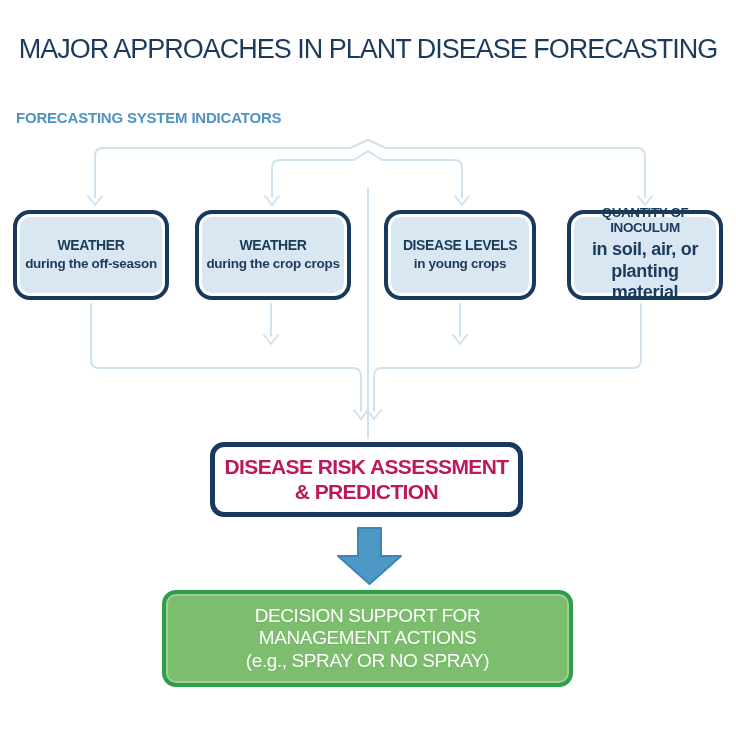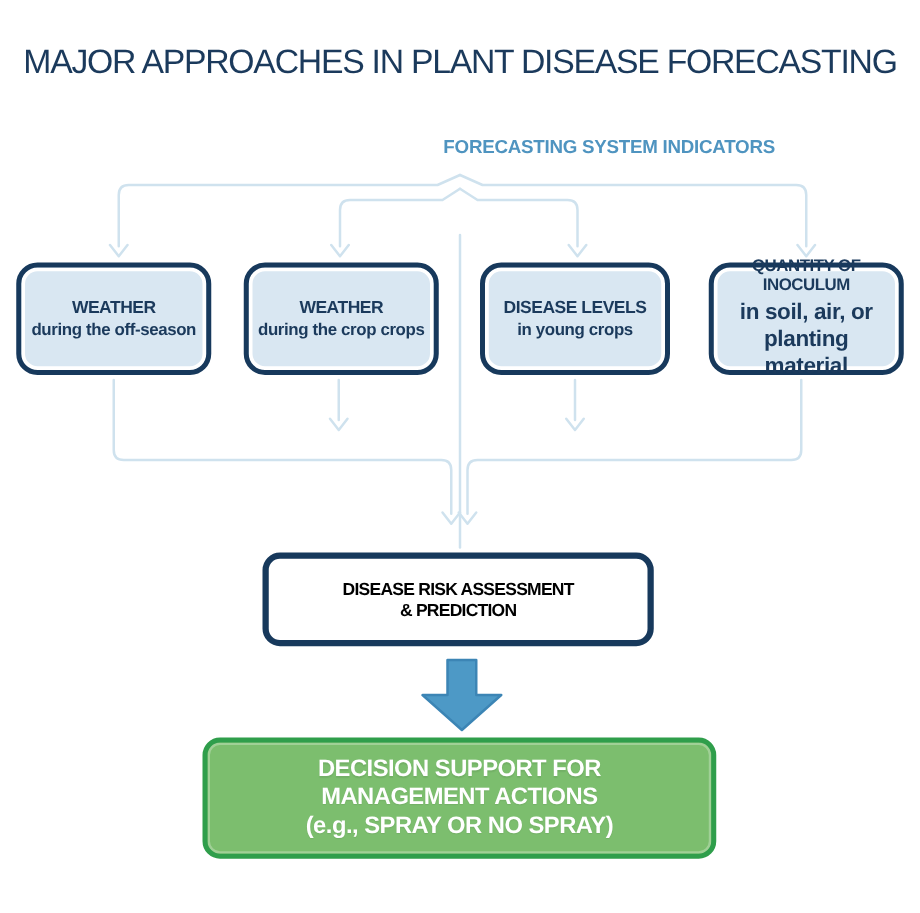--- a/index.html
+++ b/index.html
@@ -5,21 +5,21 @@
   html,body{margin:0;padding:0;}
   body{
     width:736px;height:730px;position:relative;background:#ffffff;
     font-family:"Liberation Sans", sans-serif;overflow:hidden;
   }
   .page-title{
     position:absolute;top:34px;left:0;width:736px;text-align:center;
     font-size:27px;font-weight:normal;letter-spacing:-1px;color:#1b3a5c;
   }
   .section-subtitle{
-    position:absolute;top:109px;left:0;width:620px;text-align:right;
+    position:absolute;top:109px;left:16px;width:620px;text-align:left;
     font-size:15px;font-weight:bold;letter-spacing:-0.2px;color:#4f94c0;
   }
   svg.connectors{position:absolute;left:0;top:0;}
   .indicator-box{
     position:absolute;top:210px;height:90px;
     background:#d9e7f2;border:4px solid #17395c;border-radius:17px;
     box-shadow:inset 0 0 0 3px #ffffff;
     display:flex;flex-direction:column;align-items:center;justify-content:center;
     text-align:center;box-sizing:border-box;padding:4px 6px;
   }
@@ -36,33 +36,33 @@
     margin-top:3px;white-space:pre-line;line-height:1.2;
   }
   .box-4 .indicator-sub{font-size:18px;}
   .assessment-box{
     position:absolute;left:210px;top:442px;width:313px;height:75px;
     background:#ffffff;border:5px solid #17395c;border-radius:14px;
     display:flex;align-items:center;justify-content:center;text-align:center;
     box-sizing:border-box;
   }
   .assessment-label{
-    font-size:14px;font-weight:bold;color:#000000;letter-spacing:-0.6px;
+    font-size:21px;font-weight:bold;color:#be185d;letter-spacing:-0.6px;
     line-height:1.15;white-space:pre-line;
   }
   svg.block-arrow{position:absolute;left:330px;top:524px;}
   .decision-box{
     position:absolute;left:162px;top:590px;width:411px;height:97px;
     background:#7cbe6e;border:4px solid #2f9e4b;border-radius:14px;
     box-shadow:inset 0 0 0 2px rgba(255,255,255,0.28);
     display:flex;align-items:center;justify-content:center;text-align:center;
     box-sizing:border-box;
   }
   .decision-label{
-    font-size:19px;font-weight:bold;color:#ffffff;letter-spacing:-0.4px;
+    font-size:19px;font-weight:normal;color:#ffffff;letter-spacing:-0.4px;
     line-height:1.18;white-space:pre-line;
     text-shadow:0 1px 1px rgba(0,0,0,0.08);
   }
 </style>
 </head>
 <body>
 
 <div class="page-title">MAJOR APPROACHES IN PLANT DISEASE FORECASTING</div>
 
 <div class="section-subtitle">FORECASTING SYSTEM INDICATORS</div>

